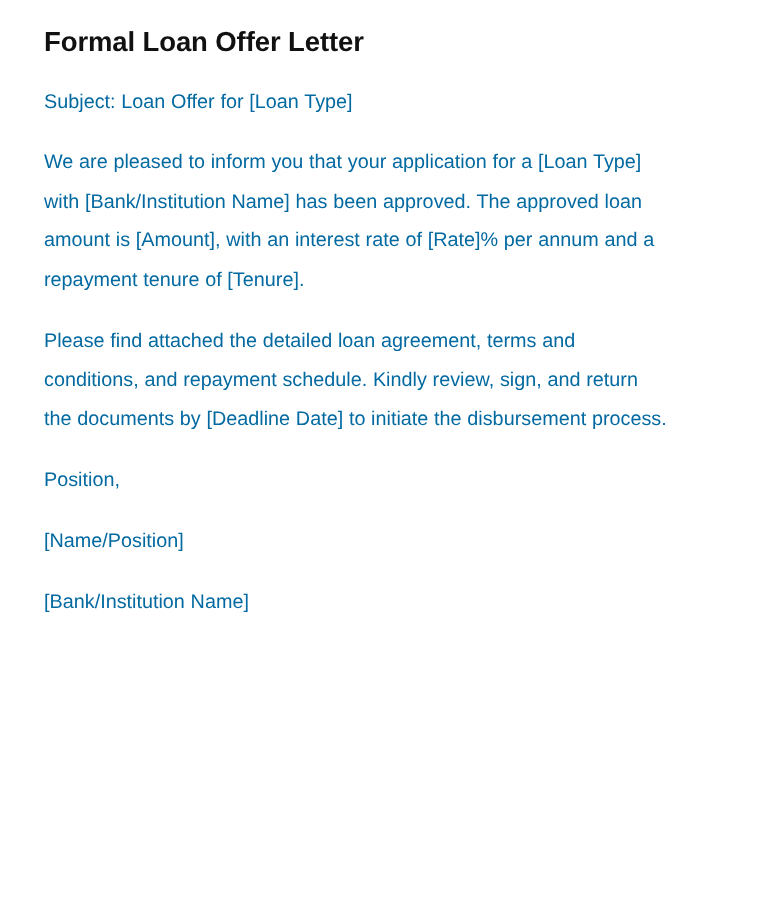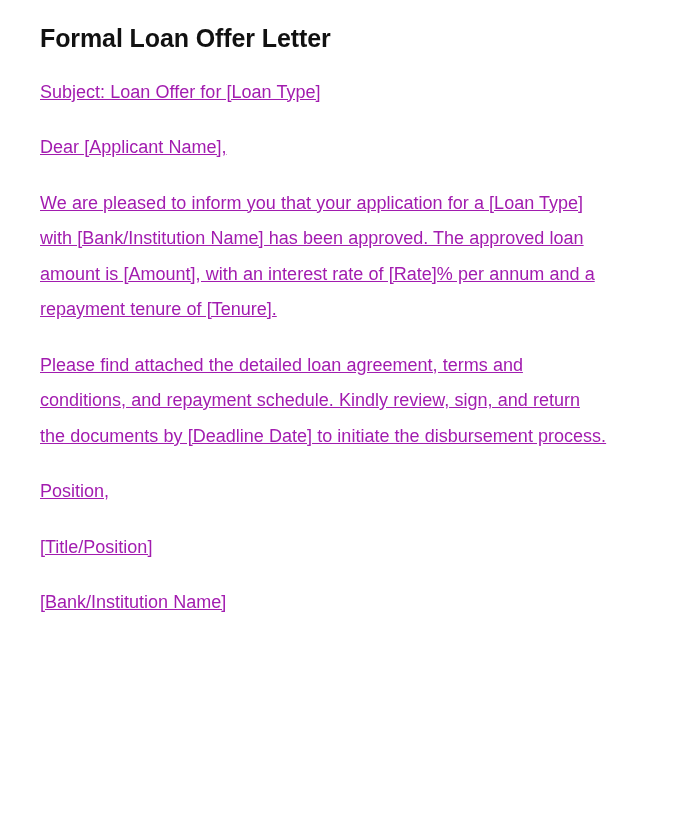--- a/index.html
+++ b/index.html
@@ -30,47 +30,45 @@
     line-height: 1.3;
     color: #111111;
     margin: 0 0 20px 0;
     letter-spacing: -0.1px;
   }
 
   .doc-paragraph {
     font-size: 18px;
     font-weight: normal;
     line-height: 35.5px;
-    color: #a21caf;
+    color: #0369a1;
     margin: 0 0 20px 0;
     max-width: 592px;
     word-spacing: 0.2px;
-    text-decoration: underline;
   }
 
   .doc-paragraph:last-child {
     margin-bottom: 0;
   }
 </style>
 </head>
 <body>
 
 <div class="document">
 
   <h1 class="doc-title">Formal Loan Offer Letter</h1>
 
   <p class="doc-paragraph">Subject: Loan Offer for [Loan Type]</p>
 
-  <p class="doc-paragraph">Dear [Applicant Name],</p>
 
   <p class="doc-paragraph">We are pleased to inform you that your application for a [Loan Type] with [Bank/Institution Name] has been approved. The approved loan amount is [Amount], with an interest rate of [Rate]% per annum and a repayment tenure of [Tenure].</p>
 
   <p class="doc-paragraph">Please find attached the detailed loan agreement, terms and conditions, and repayment schedule. Kindly review, sign, and return the documents by [Deadline Date] to initiate the disbursement process.</p>
 
 
   <p class="doc-paragraph">Position,</p>
 
 
-  <p class="doc-paragraph">[Title/Position]</p>
+  <p class="doc-paragraph">[Name/Position]</p>
 
   <p class="doc-paragraph">[Bank/Institution Name]</p>
 
 </div>
 
 </body></html>

